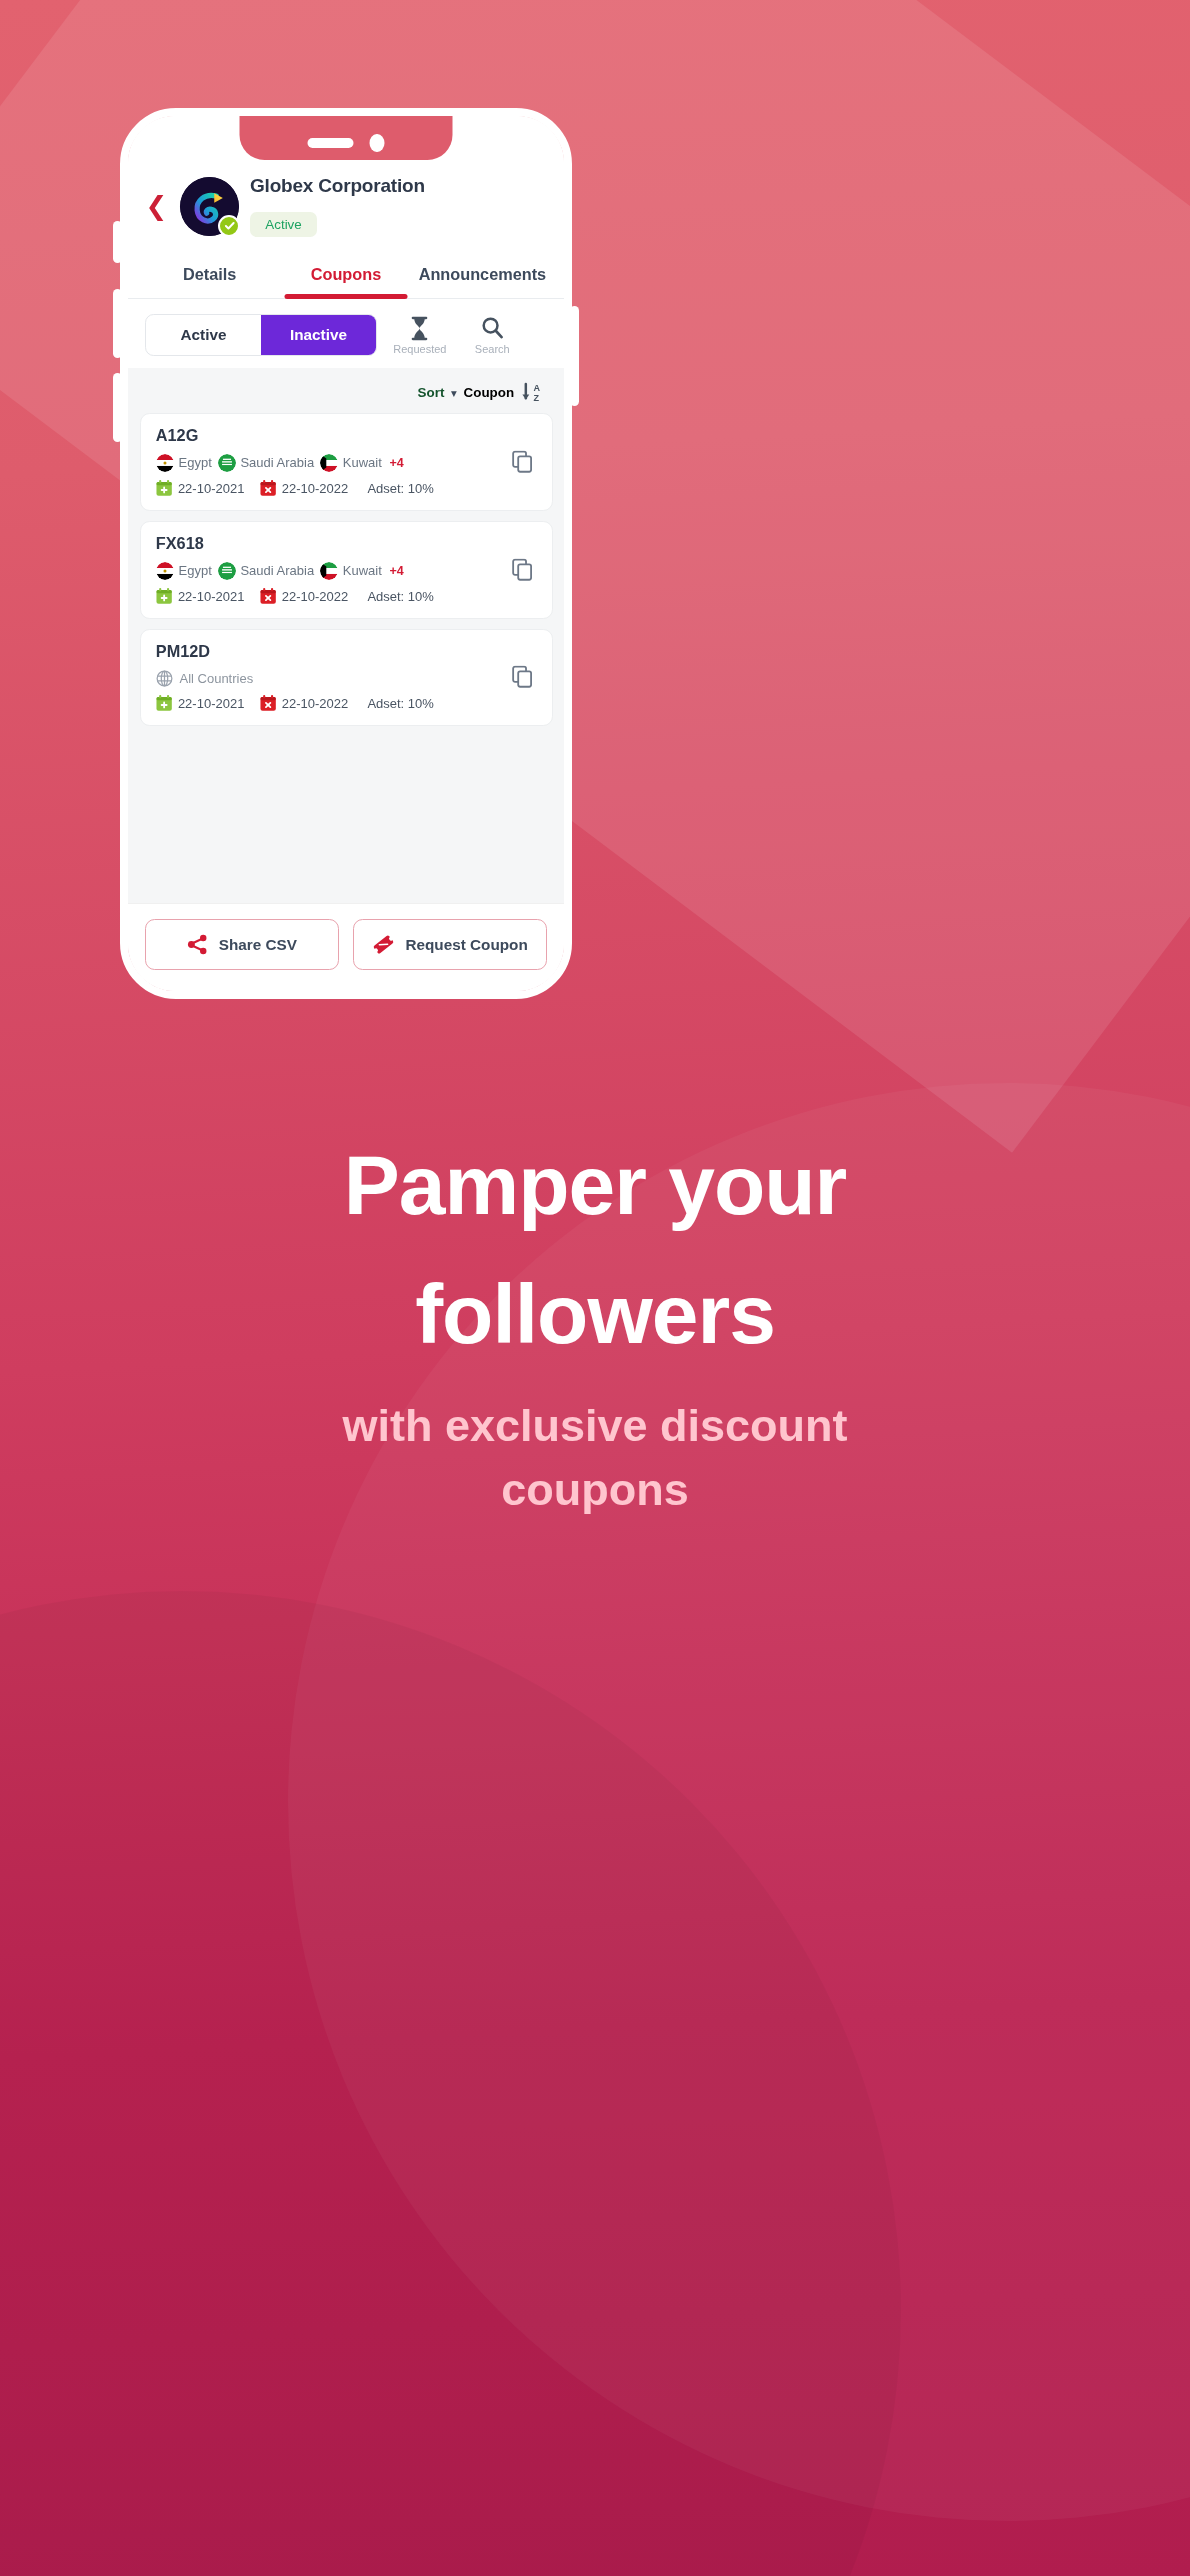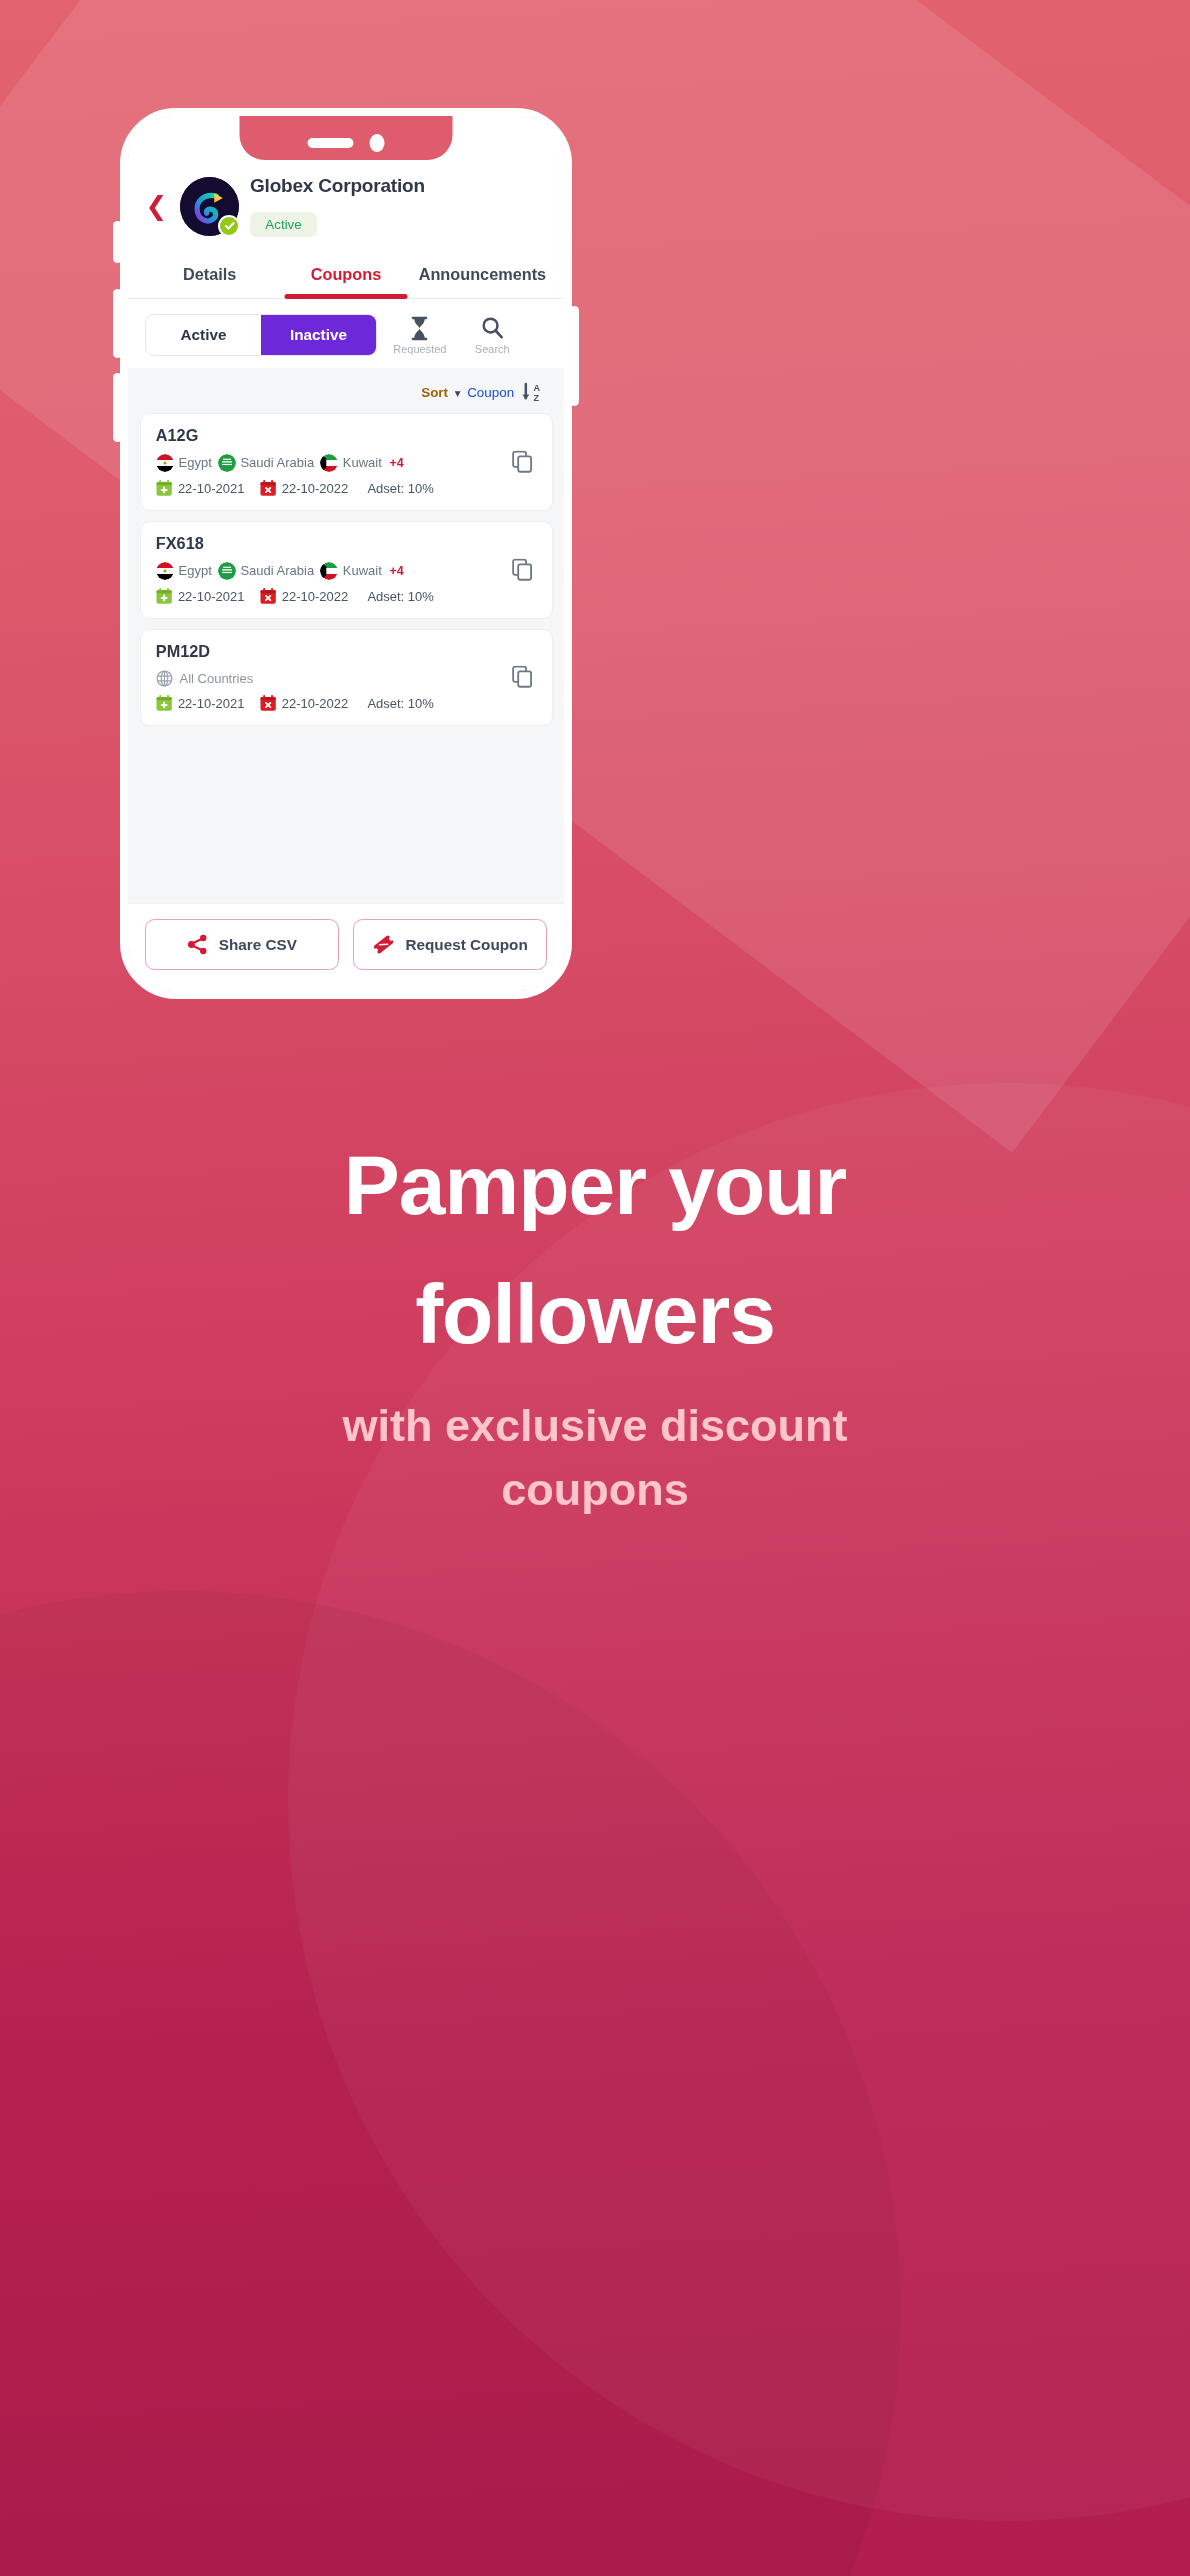--- a/index.html
+++ b/index.html
@@ -206,23 +206,23 @@
     padding:0 11.5px;
     overflow:hidden;
     display:flex; flex-direction:column;
   }
   .sort-row {
     display:flex; align-items:center; justify-content:flex-end;
     gap:6.7px;
     padding:14.4px 7.7px 9.6px 7.7px;
     flex:0 0 auto;
   }
-  .sort-label { font-size:13.4px; font-weight:bold; color:#a16207; }
+  .sort-label { font-size:13.4px; font-weight:bold; color:#14532d; }
   .sort-caret { color:#3d4a5c; font-size:11.5px; font-family:"DejaVu Sans", sans-serif; }
-  .sort-field { font-size:13.4px; color:#1d4ed8; }
+  .sort-field { font-size:13.4px; color:#000000;font-weight:bold; }
   .sort-az { display:flex; align-items:center; margin-left:-1px; }
 
   .card {
     background:#ffffff;
     border-radius:9.6px;
     border:1px solid #eceef0;
     margin-bottom:9.6px;
     padding:12.5px 15.3px 13.4px 15.3px;
     position:relative;
     flex:0 0 auto;

